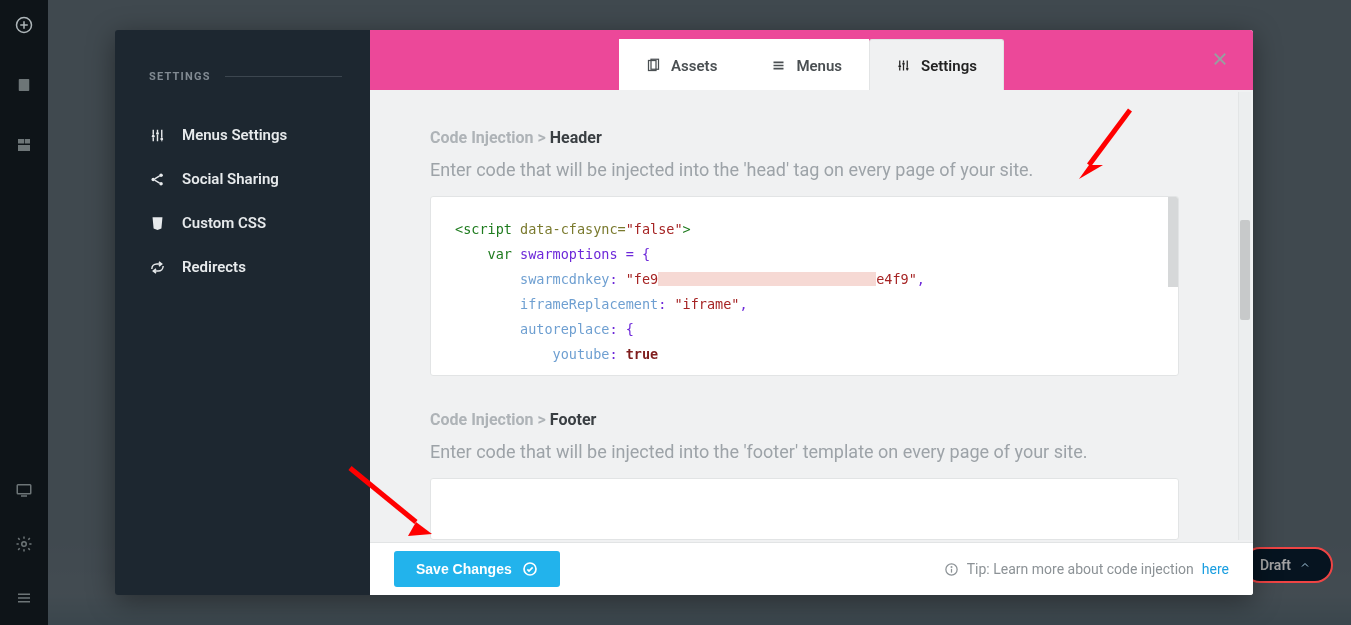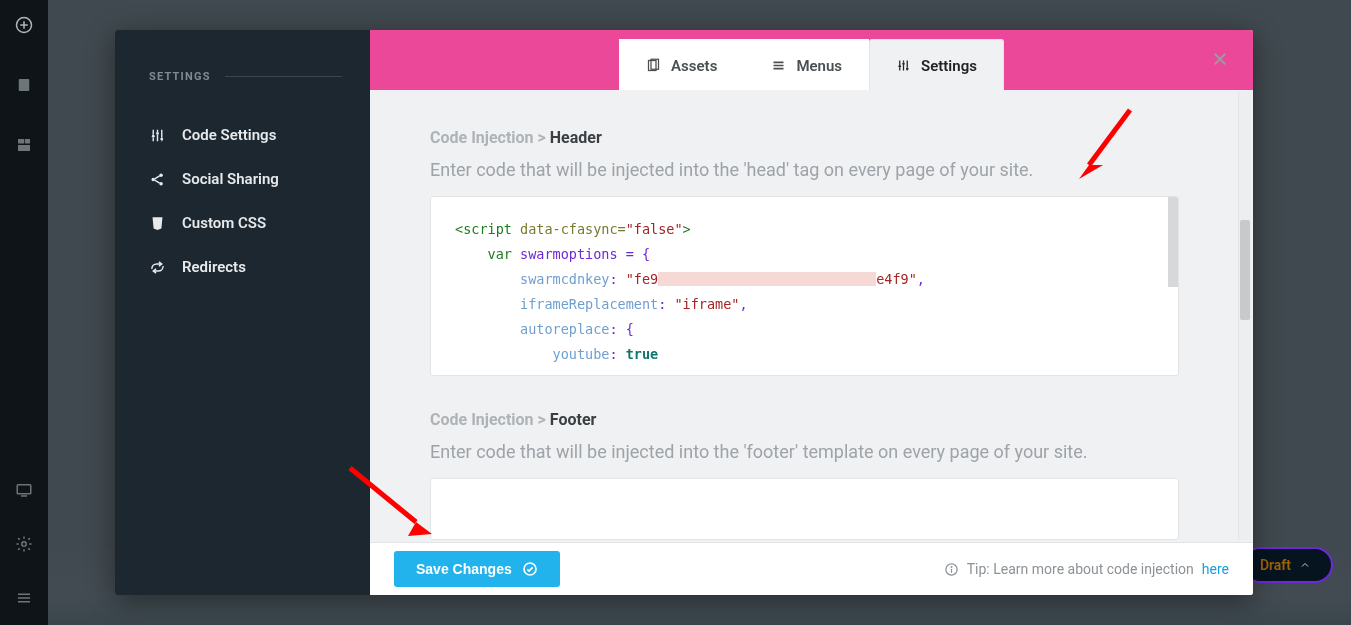--- a/index.html
+++ b/index.html
@@ -202,21 +202,21 @@
     font-size: 13.5px;
     line-height: 25px;
     white-space: pre;
   }
   .c-tag   { color:#1e7b1e; }
   .c-attr  { color:#7a7a2e; }
   .c-str   { color:#a62424; }
   .c-kw    { color:#1e7b1e;text-align:right; }
   .c-var   { color:#6d28d9; }
   .c-prop  { color:#6e9fd1; }
-  .c-bool  { color:#0f766e; font-weight:600;}
+  .c-bool  { color:#7f1d1d; font-weight:600;}
   .redact {
     display:inline-block;
     background:#f6d9d4;
     height:14px; vertical-align:-2px;
   }
   .section { margin-bottom: 34px;}
   .footer-code-box {
     background:#fff;
     border:1px solid #e2e4e5;
     border-radius:3px;
@@ -258,22 +258,22 @@
   .tip svg{ width:15px; height:15px; stroke:#8c9296; stroke-width:2; fill:none;}
   .tip a { color:#1a9ee0; text-decoration:none;}
 
   
   .draft-btn {
     position:absolute;
     right: 18px;
     bottom: 42px;
     z-index: 8;
     background:#061420;
-    border:2px solid #6d28d9;
-    color:#a16207;
+    border:2px solid #ef4444;
+    color:#a3a3a3;
     font-size:14px;
     font-weight:600;
     padding: 8px 20px 8px 16px;
     border-radius: 18px;
     display:flex; align-items:center; gap:8px;
   }
   .draft-btn svg { width:12px; height:12px; fill:#a9cfe5;}
 
   
   .arrow {
@@ -351,21 +351,21 @@
       <span class="side-head-line"></span>
     </div>
     <ul class="side-nav">
       <li>
         <svg viewBox="0 0 24 24">
             <path d="M6 4v7M6 15v5M12 4v3M12 11v9M18 4v11M18 19v1" stroke="currentColor" stroke-width="2"></path>
             <circle cx="6" cy="13" r="2"></circle>
             <circle cx="12" cy="9" r="2"></circle>
             <circle cx="18" cy="17" r="2"></circle>
           </svg>
-        <span>Code Settings</span>
+        <span>Menus Settings</span>
       </li>
       <li>
         <svg viewBox="0 0 24 24">
             <circle cx="6" cy="12" r="2.5"></circle>
             <circle cx="17" cy="6" r="2.5"></circle>
             <circle cx="17" cy="18" r="2.5"></circle>
             <line x1="8" y1="11" x2="15" y2="7" stroke="currentColor" stroke-width="2"></line>
             <line x1="8" y1="13" x2="15" y2="17" stroke="currentColor" stroke-width="2"></line>
           </svg>
         <span>Social Sharing</span>

